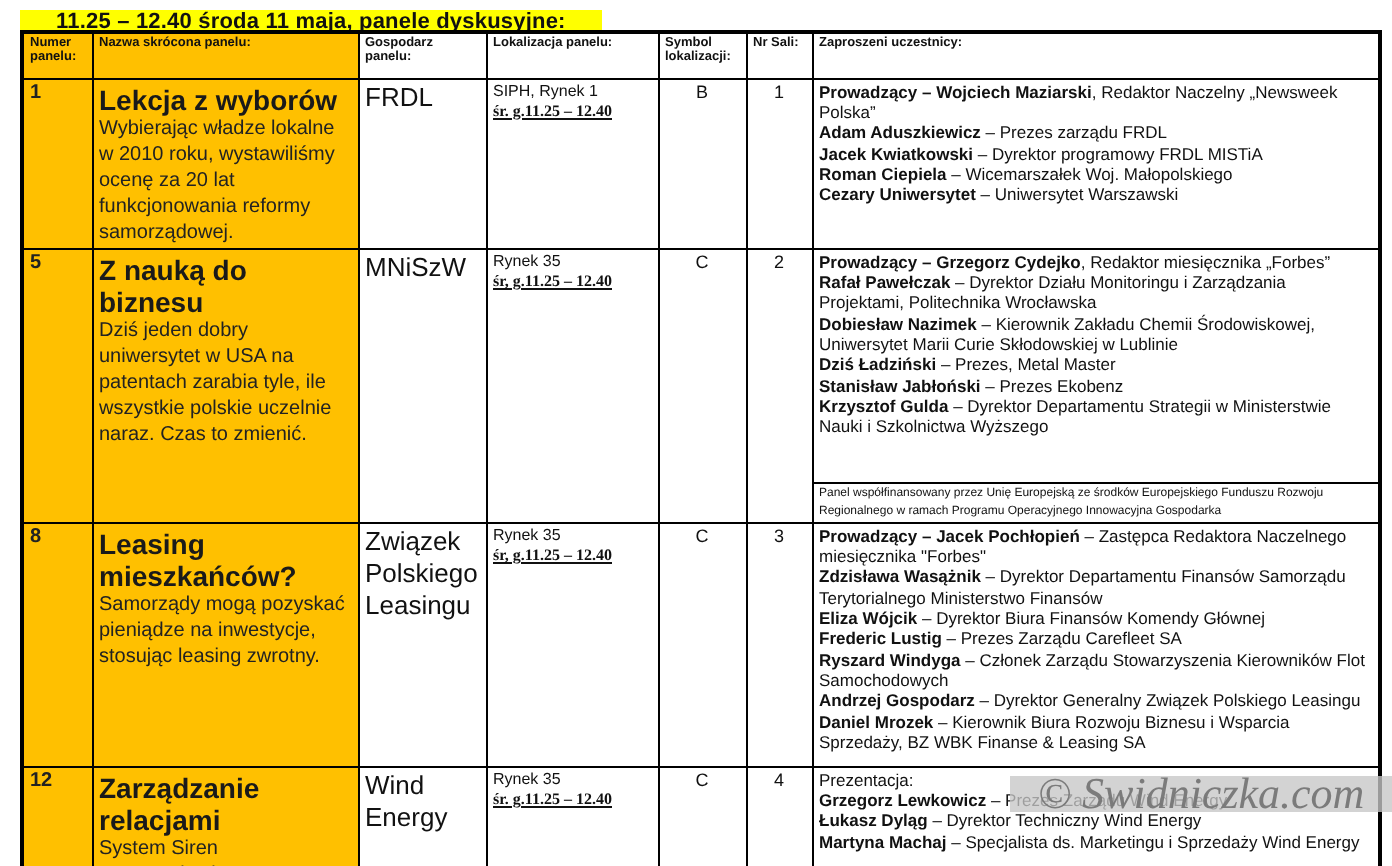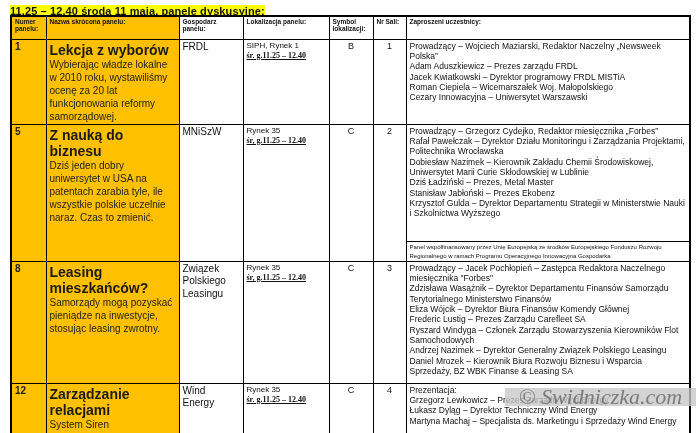--- a/index.html
+++ b/index.html
@@ -4,46 +4,46 @@
 <style>
   * { margin:0; padding:0; box-sizing:border-box; }
   html,body { background:#fff; }
   body {
     width:696px; height:433px; position:relative; overflow:hidden;
     font-family:"Liberation Sans", sans-serif; color:#111;
   }
   .title-wrap { position:absolute; left:10px; top:1px; }
   .title-hl {
     background:#FFFF00; font-weight:bold; font-size:11px;
-    text-decoration:underline; padding:0 0; letter-spacing:.1px;
+    text-decoration:underline; padding:0 18px; letter-spacing:.1px;
   }
   table.sched {
     position:absolute; left:10px; top:15px; width:679px;
     border-collapse:collapse; table-layout:fixed;
     border:2px solid #000;
   }
   table.sched th, table.sched td {
     border:1px solid #000; vertical-align:top; padding:1px 3px;
     overflow:hidden;
   }
   thead tr { height:23px; }
   thead th { font-size:6.5px; font-weight:bold; text-align:left; background:#fff; }
   thead th:nth-child(1), thead th:nth-child(2) { background:#FFC000; }
   tr.r0 { height:66px; } tr.r1 { height:137px; } tr.r2 { height:122px; } tr.r3 { height:50px; }
   td.amber { background:#FFC000; }
   td.num { font-size:10px; font-weight:bold; padding-left:5px; color:#222; }
   .ptitle { font-size:14px; font-weight:bold; line-height:1.15; padding-top:1px; color:#1a1a1a; }
   .pdesc  { font-size:10px; line-height:1.3; color:#222; }
-  td.host { font-size:10px; line-height:1.25;margin-left:37px; }
+  td.host { font-size:13px; line-height:1.25;margin-left:37px; }
   td.loc  { font-size:8px;  line-height:1.3; }
   td.loc .time { font-weight:bold; text-decoration:underline;font-family:Liberation Serif, serif; }
   td.sym, td.room { font-size:9px; text-align:center; }
   td.parts { font-size:8.5px; position:relative; }
   .part { line-height:1.22; }
-  .part b { font-weight:normal; }
+  .part b { font-weight:bold; }
   .footnote {
     position:absolute; left:0; right:0; bottom:0;
     border-top:1px solid #000; font-size:6px; line-height:1.35;
     padding:1px 3px; font-weight:normal;
   }
   .watermark {
     position:absolute; left:505px; top:388px; width:191px; height:18px;
     background:rgba(198,198,198,0.78);
     display:flex; align-items:center; justify-content:center;
   }
@@ -92,21 +92,21 @@
           <div>SIPH, Rynek 1</div>
           <div class="time">śr. g.11.25 – 12.40</div>
         </td>
         <td class="sym">B</td>
         <td class="room">1</td>
         <td class="parts">
           <div class="part"><b>Prowadzący – Wojciech Maziarski</b>, Redaktor Naczelny „Newsweek Polska”</div>
           <div class="part"><b>Adam Aduszkiewicz</b> – Prezes zarządu FRDL</div>
           <div class="part"><b>Jacek Kwiatkowski</b> – Dyrektor programowy FRDL MISTiA</div>
           <div class="part"><b>Roman Ciepiela</b> – Wicemarszałek Woj. Małopolskiego</div>
-          <div class="part"><b>Cezary Innowacyjna</b> – Uniwersytet Warszawski</div>
+          <div class="part"><b>Cezary Uniwersytet</b> – Uniwersytet Warszawski</div>
         </td>
       </tr>
       <tr class="r1">
         <td class="num amber">5</td>
         <td class="amber">
           <div class="ptitle">Z nauką do biznesu</div>
           <div class="pdesc">Dziś jeden dobry uniwersytet w USA na patentach zarabia tyle, ile wszystkie polskie uczelnie naraz. Czas to zmienić.</div>
         </td>
         <td class="host">MNiSzW</td>
         <td class="loc">
@@ -137,21 +137,21 @@
           <div class="time">śr, g.11.25 – 12.40</div>
         </td>
         <td class="sym">C</td>
         <td class="room">3</td>
         <td class="parts">
           <div class="part"><b>Prowadzący – Jacek Pochłopień</b> – Zastępca Redaktora Naczelnego miesięcznika "Forbes"</div>
           <div class="part"><b>Zdzisława Wasążnik</b> – Dyrektor Departamentu Finansów Samorządu Terytorialnego Ministerstwo Finansów</div>
           <div class="part"><b>Eliza Wójcik</b> – Dyrektor Biura Finansów Komendy Głównej</div>
           <div class="part"><b>Frederic Lustig</b> – Prezes Zarządu Carefleet SA</div>
           <div class="part"><b>Ryszard Windyga</b> – Członek Zarządu Stowarzyszenia Kierowników Flot Samochodowych</div>
-          <div class="part"><b>Andrzej Nazimek</b> – Dyrektor Generalny Związek Polskiego Leasingu</div>
+          <div class="part"><b>Andrzej Gospodarz</b> – Dyrektor Generalny Związek Polskiego Leasingu</div>
           <div class="part"><b>Daniel Mrozek</b> –  Kierownik Biura Rozwoju Biznesu i Wsparcia Sprzedaży, BZ WBK Finanse &amp; Leasing SA</div>
         </td>
       </tr>
       <tr class="r3">
         <td class="num amber">12</td>
         <td class="amber">
           <div class="ptitle">Zarządzanie relacjami</div>
           <div class="pdesc">System Siren Communication – nowoczesne zarządzanie relacjami i obsługą mieszkańców.</div>
         </td>
         <td class="host">Wind Energy</td>

